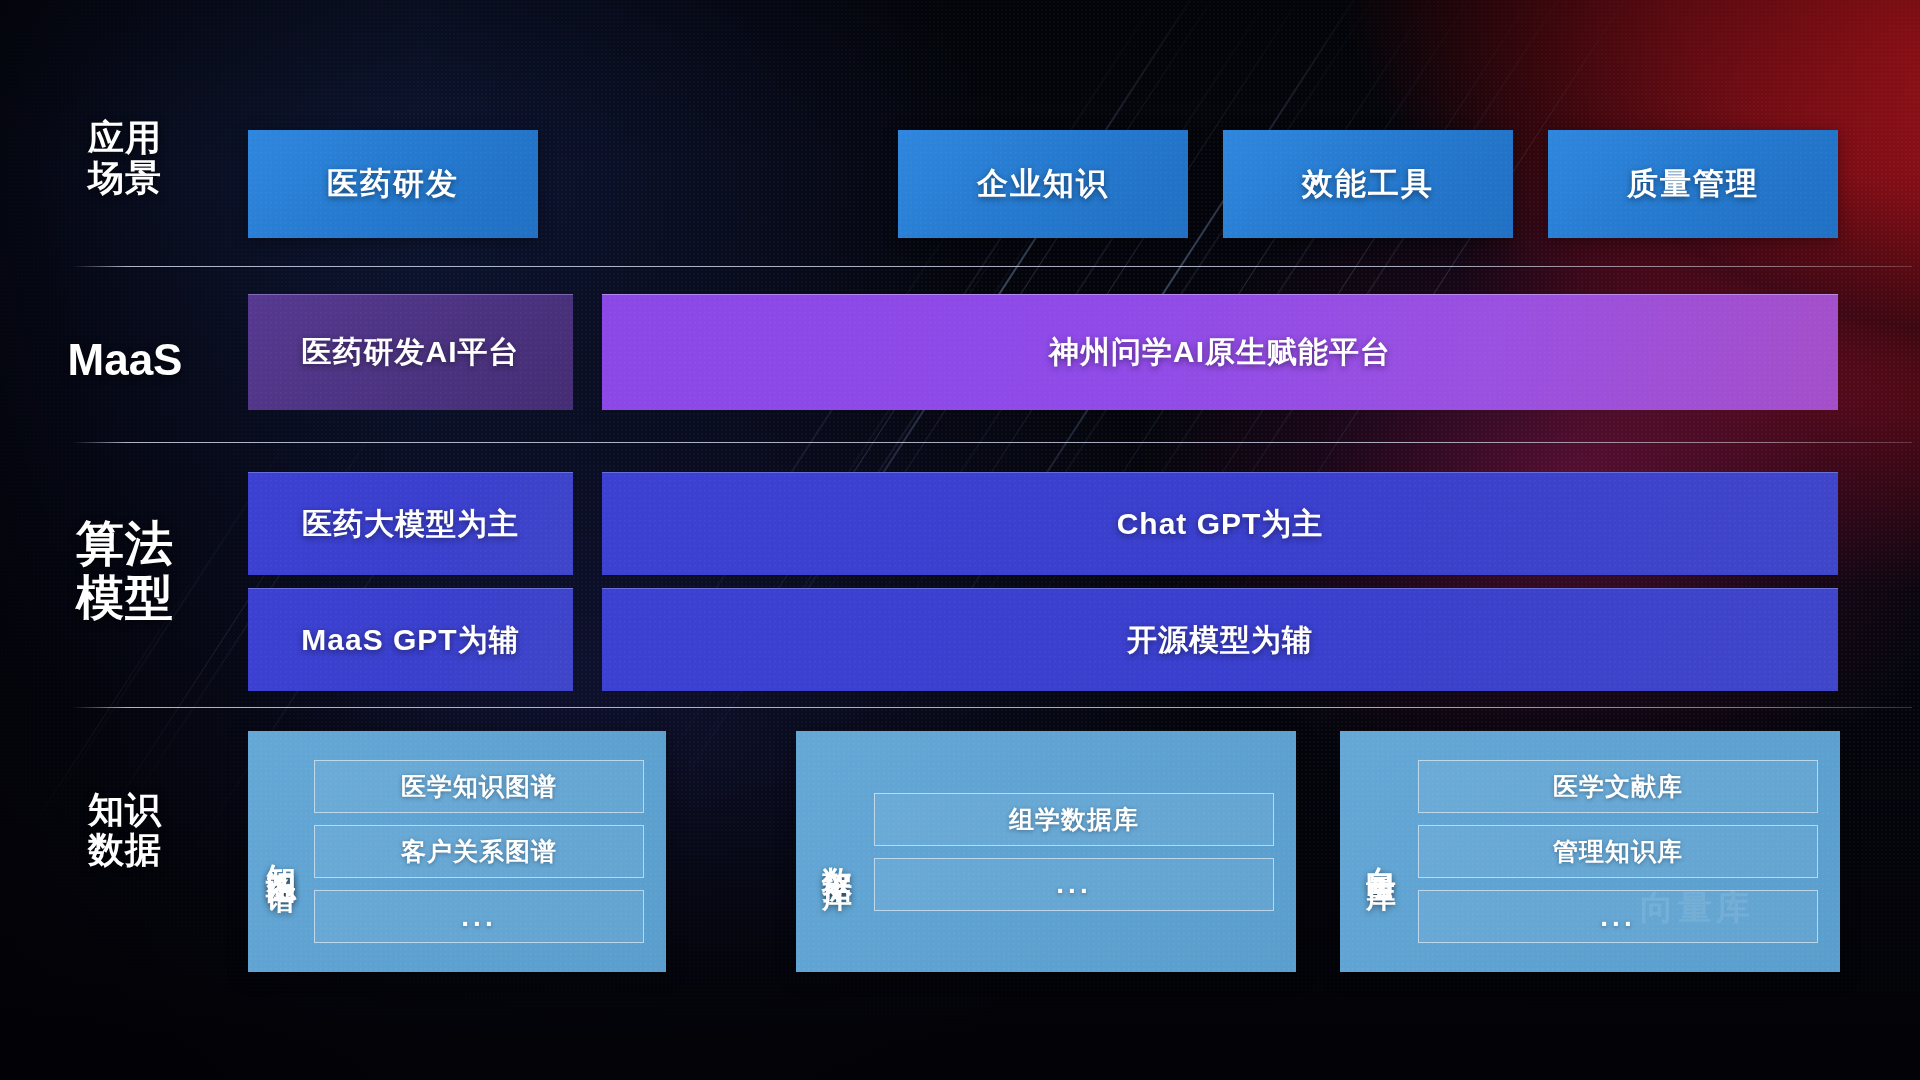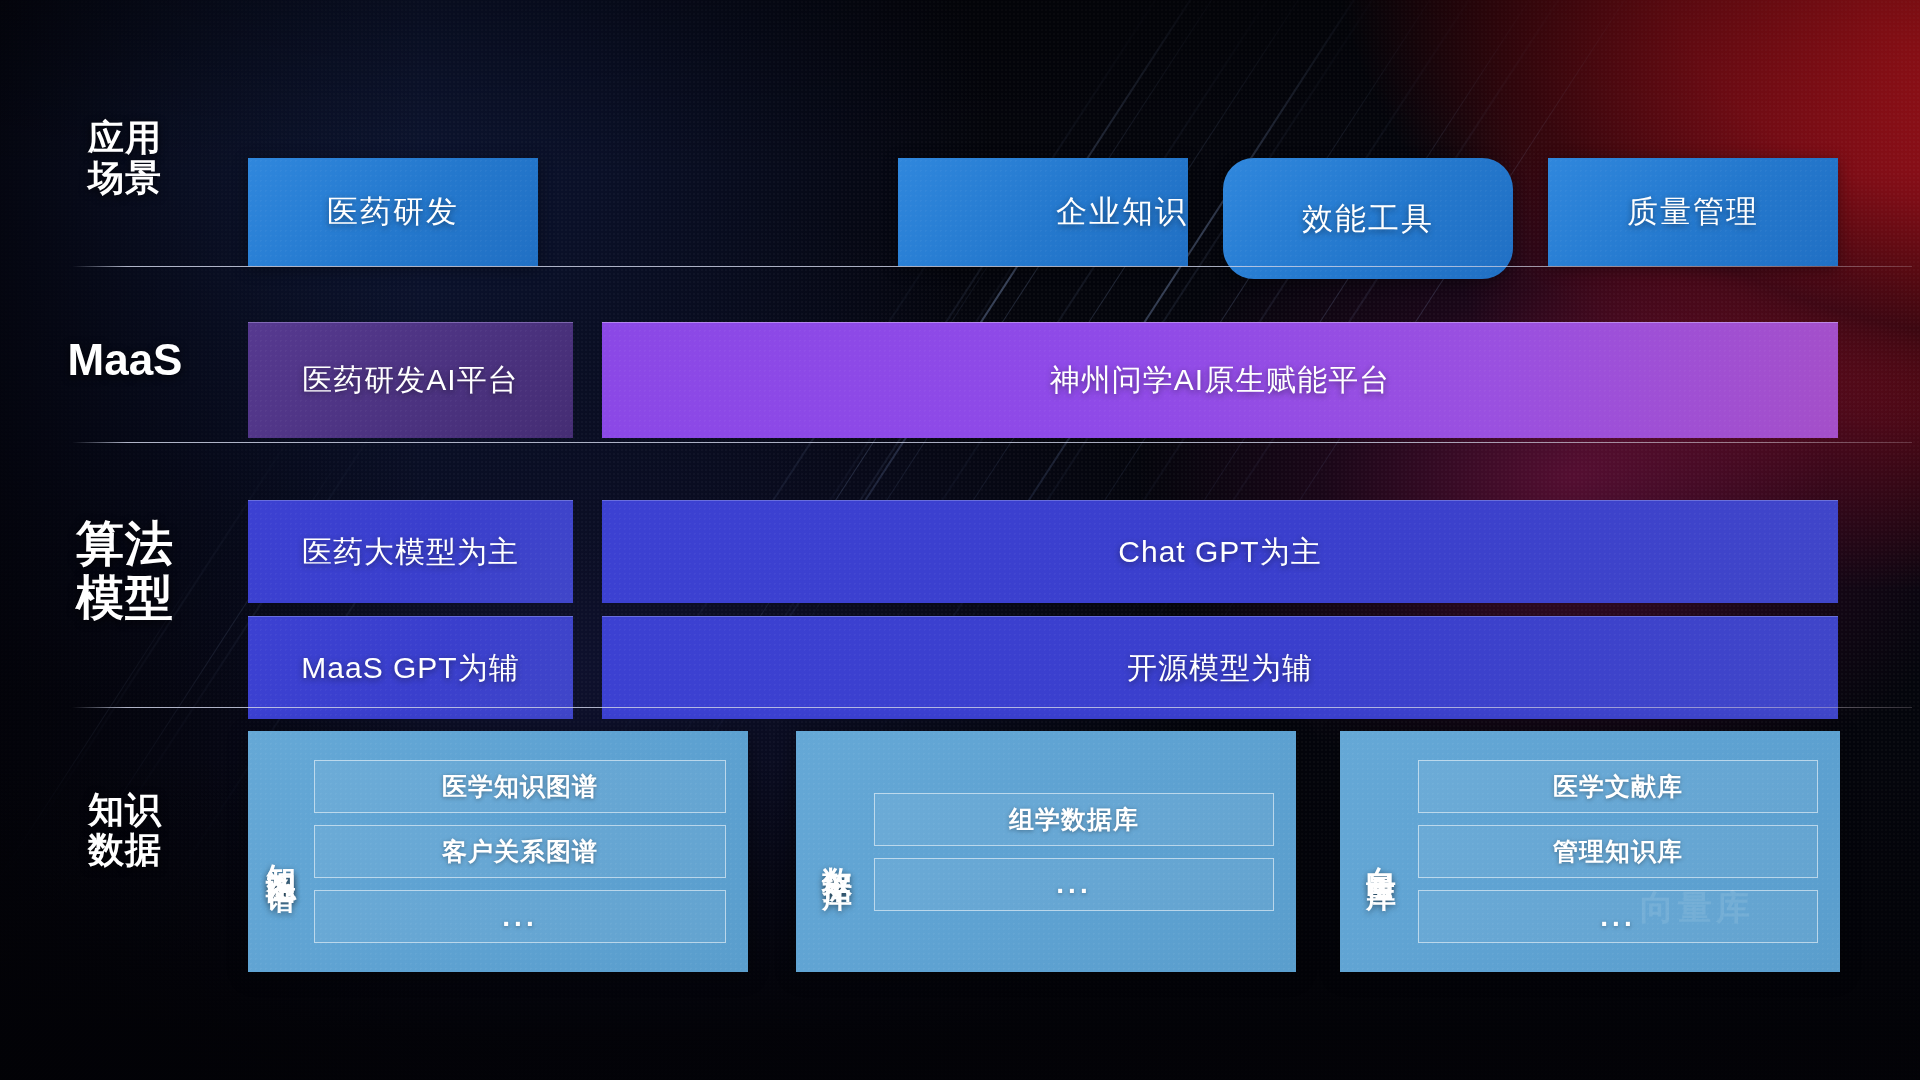--- a/index.html
+++ b/index.html
@@ -70,24 +70,23 @@
     height:1px;
     background:linear-gradient(90deg, rgba(200,205,225,0.0) 0%, rgba(205,210,230,0.85) 3%, rgba(205,210,230,0.80) 72%, rgba(215,205,215,0.55) 92%, rgba(215,200,210,0.22) 100%);
   }
 
   .box {
     position:absolute;
     display:flex;
     align-items:center;
     justify-content:center;
     color:#fff;
-    font-weight:400;
+    font-weight:700;
     text-shadow:0 2px 6px rgba(0,0,0,0.45);
     overflow:hidden;
-    margin-top:28px;
   }
   .box::after {
     content:"";
     position:absolute; inset:0;
     background-image:radial-gradient(rgba(255,255,255,0.10) 1px, rgba(0,0,0,0) 1px);
     background-size:5px 5px;
     opacity:.35;
     pointer-events:none;
   }
   .box .txt { position:relative; z-index:2; }
@@ -205,24 +204,24 @@
 </div>
 
 <div id="stage">
 
   <div class="rowlabel" style="left:60px; top:118px; width:130px; font-size:36px;">应用
 场景</div>
 
   <div class="box app-box" style="left:248px; top:130px; width:290px; height:108px;">
     <span class="txt">医药研发</span>
   </div>
-  <div class="box app-box" style="left:898px; top:130px; width:290px; height:108px;justify-content:flex-end;">
+  <div class="box app-box" style="left:898px; top:130px; width:290px; height:108px;">
     <span class="txt">企业知识</span>
   </div>
-  <div class="box app-box" style="left:1223px; top:130px; width:290px; height:121px;border-radius:31px;">
+  <div class="box app-box" style="left:1223px; top:130px; width:290px; height:108px;">
     <span class="txt">效能工具</span>
   </div>
   <div class="box app-box" style="left:1548px; top:130px; width:290px; height:108px;">
     <span class="txt">质量管理</span>
   </div>
 
   <div class="divider" style="left:72px; top:266px; width:1840px;"></div>
 
   <div class="rowlabel" style="left:60px; top:335px; width:130px; font-size:44px; letter-spacing:0;">MaaS</div>
 
@@ -250,21 +249,21 @@
   </div>
   <div class="box algo-box" style="left:602px; top:588px; width:1236px; height:103px;">
     <span class="txt">开源模型为辅</span>
   </div>
 
   <div class="divider" style="left:72px; top:707px; width:1840px;"></div>
 
   <div class="rowlabel" style="left:60px; top:790px; width:130px; font-size:36px;">知识
 数据</div>
 
-  <div class="know-group" style="left:248px; top:731px; width:500px; height:241px; padding:18px 22px 18px 18px; gap:18px;align-items:center;">
+  <div class="know-group" style="left:248px; top:731px; width:418px; height:241px; padding:18px 22px 18px 18px; gap:18px;align-items:center;">
     <div class="know-vlabel">知识图谱</div>
     <div class="know-items">
       <div class="know-item" style="height:53px;">医学知识图谱</div>
       <div class="know-item" style="height:53px;">客户关系图谱</div>
       <div class="know-item ellipsis" style="height:53px;">...</div>
     </div>
   </div>
 
   <div class="know-group" style="left:796px; top:731px; width:500px; height:241px; padding:18px 22px 18px 26px; gap:22px;">
     <div class="know-vlabel">数据库</div>

